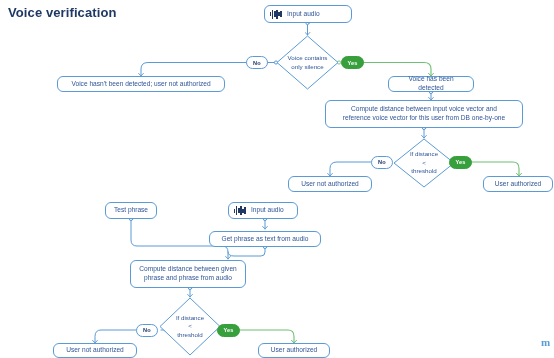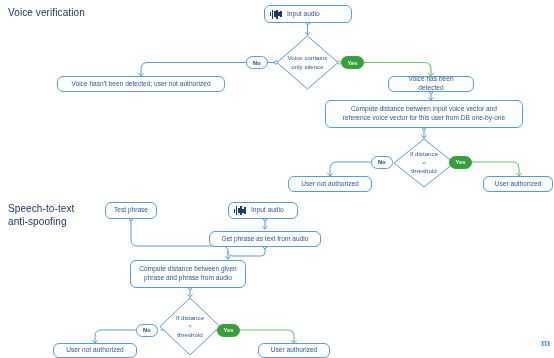--- a/index.html
+++ b/index.html
@@ -9,22 +9,22 @@
     font-family:"Liberation Sans", sans-serif;
     overflow:hidden;
     position:relative;
   }
   #canvas{position:absolute;left:0;top:0;width:554px;height:358px;}
   svg.edges{position:absolute;left:0;top:0;width:554px;height:358px;pointer-events:none;}
 
   .section-title{
     position:absolute;
     color:#1f3864;
-    font-weight:normal;
-    font-size:10px;
+    font-weight:bold;
+    font-size:13px;
     line-height:13px;
     letter-spacing:0.1px;
     white-space:pre-line;
   }
 
   
   .node{
     position:absolute;
     box-sizing:border-box;
     border:1px solid #5b9bd5;
@@ -168,22 +168,20 @@
     </g>
     <g fill="#6fbf73">
       <circle cx="339" cy="62.5" r="1.6" fill="#ffffff" stroke="#6fbf73" stroke-width="0.9"></circle>
       <circle cx="447" cy="162" r="1.6" fill="#ffffff" stroke="#6fbf73" stroke-width="0.9"></circle>
       <circle cx="214" cy="330" r="1.6" fill="#ffffff" stroke="#6fbf73" stroke-width="0.9"></circle>
     </g>
   </svg>
 
   <div class="section-title" style="left:8px;top:6px;">Voice verification</div>
 
-  <div class="section-title" style="left:8px;top:202px;">Speech-to-text
-anti-spoofing</div>
 
   <div class="node with-icon" style="left:264px;top:5px;width:88px;height:18px;">
     <span class="wave-icon">
       <i></i><i></i><i></i><i></i><i></i><i></i>
     </span>
     <span>Input audio</span>
   </div>
 
   <div class="diamond" style="left:276px;top:35px;width:63px;height:55px;">
     <svg class="shape" viewBox="0 0 63 55">

